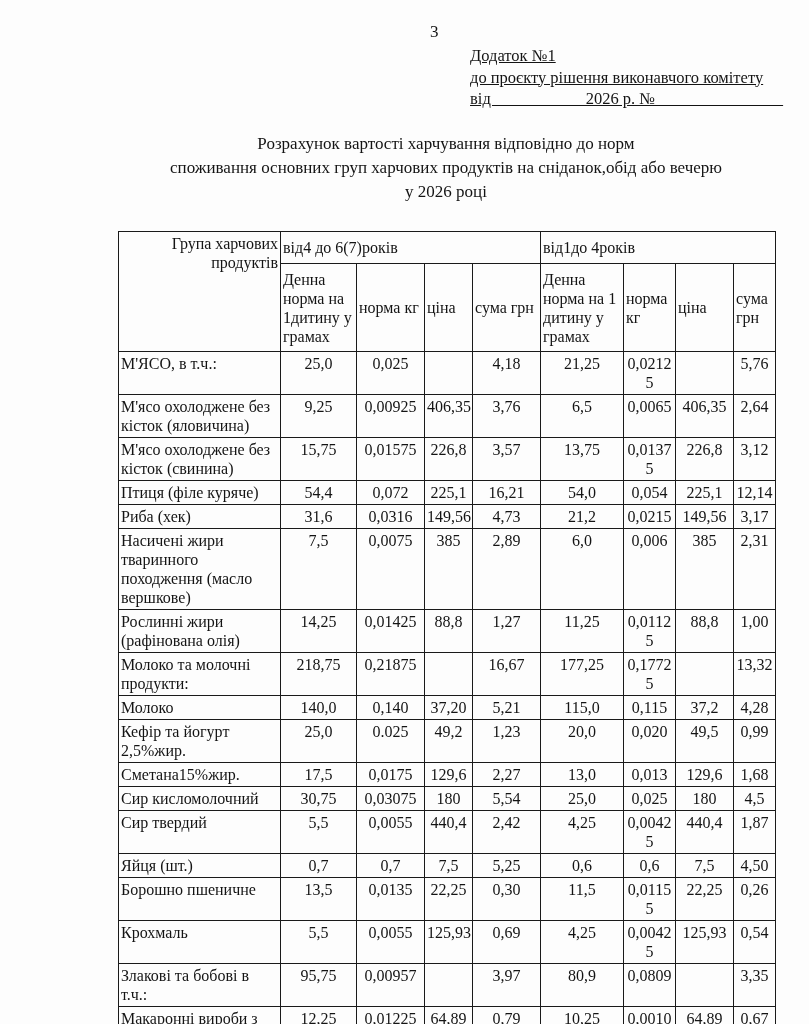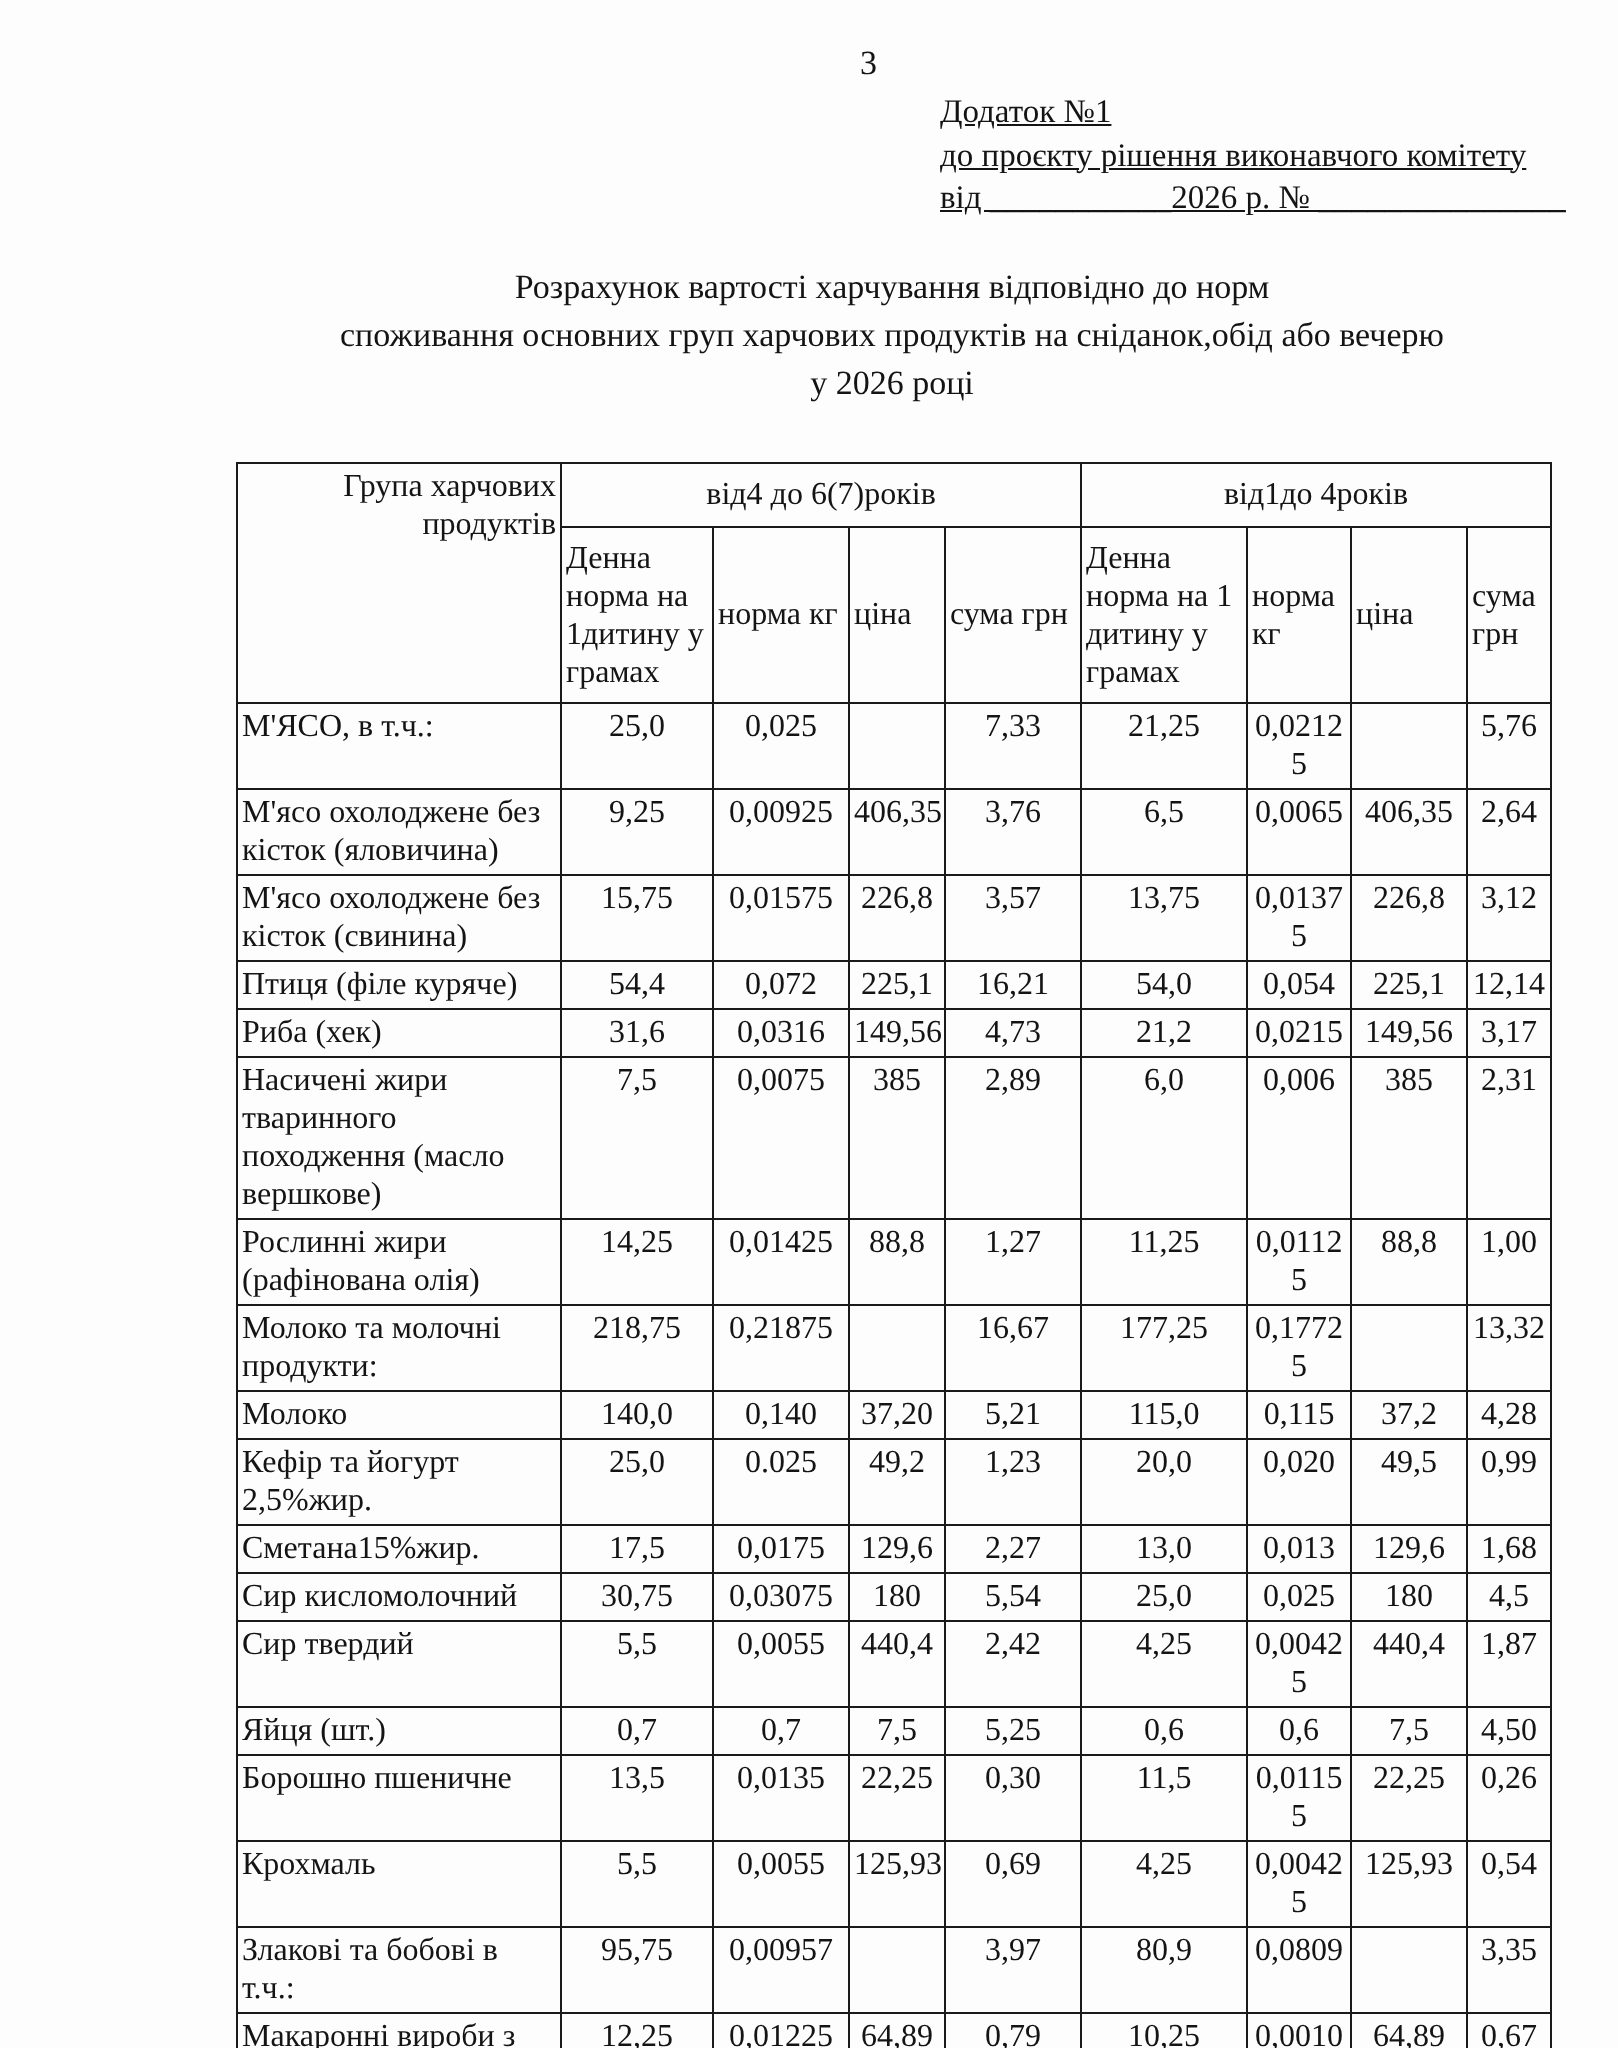--- a/index.html
+++ b/index.html
@@ -48,21 +48,21 @@
     table-layout: fixed;
     font-size: 16px;
   }
   table.food-table th, table.food-table td {
     border: 1.5px solid #1a1a1a;
     font-weight: normal;
     line-height: 19px;
     padding: 2px 2px;
     overflow: hidden;
   }
-  th.group-head { text-align: center; vertical-align: middle; height: 32px; }
+  th.group-head { text-align: left; vertical-align: middle; height: 32px; }
   th.sub-head   { text-align: left; vertical-align: middle; height: 88px; }
   th.product-head { text-align: right; vertical-align: top; padding-left: 4px; }
   td.c0 { text-align: left; vertical-align: top; padding-left: 4px; }
   td.num { text-align: center; vertical-align: top; }
   td.brk { word-break: break-all; }
 </style>
 </head>
 <body>
 
 <div class="page">
@@ -109,21 +109,21 @@
         <th class="sub-head">ціна</th>
         <th class="sub-head">сума грн</th>
       </tr>
     </thead>
     <tbody>
         <tr>
           <td class="c0">М'ЯСО, в т.ч.:</td>
           <td class="num">25,0</td>
           <td class="num">0,025</td>
           <td class="num"></td>
-          <td class="num">7,33</td>
+          <td class="num">4,18</td>
           <td class="num">21,25</td>
           <td class="num brk">0,02125</td>
           <td class="num"></td>
           <td class="num">5,76</td>
         </tr>
         <tr>
           <td class="c0">М'ясо охолоджене без кісток (яловичина)</td>
           <td class="num">9,25</td>
           <td class="num">0,00925</td>
           <td class="num">406,35</td>

